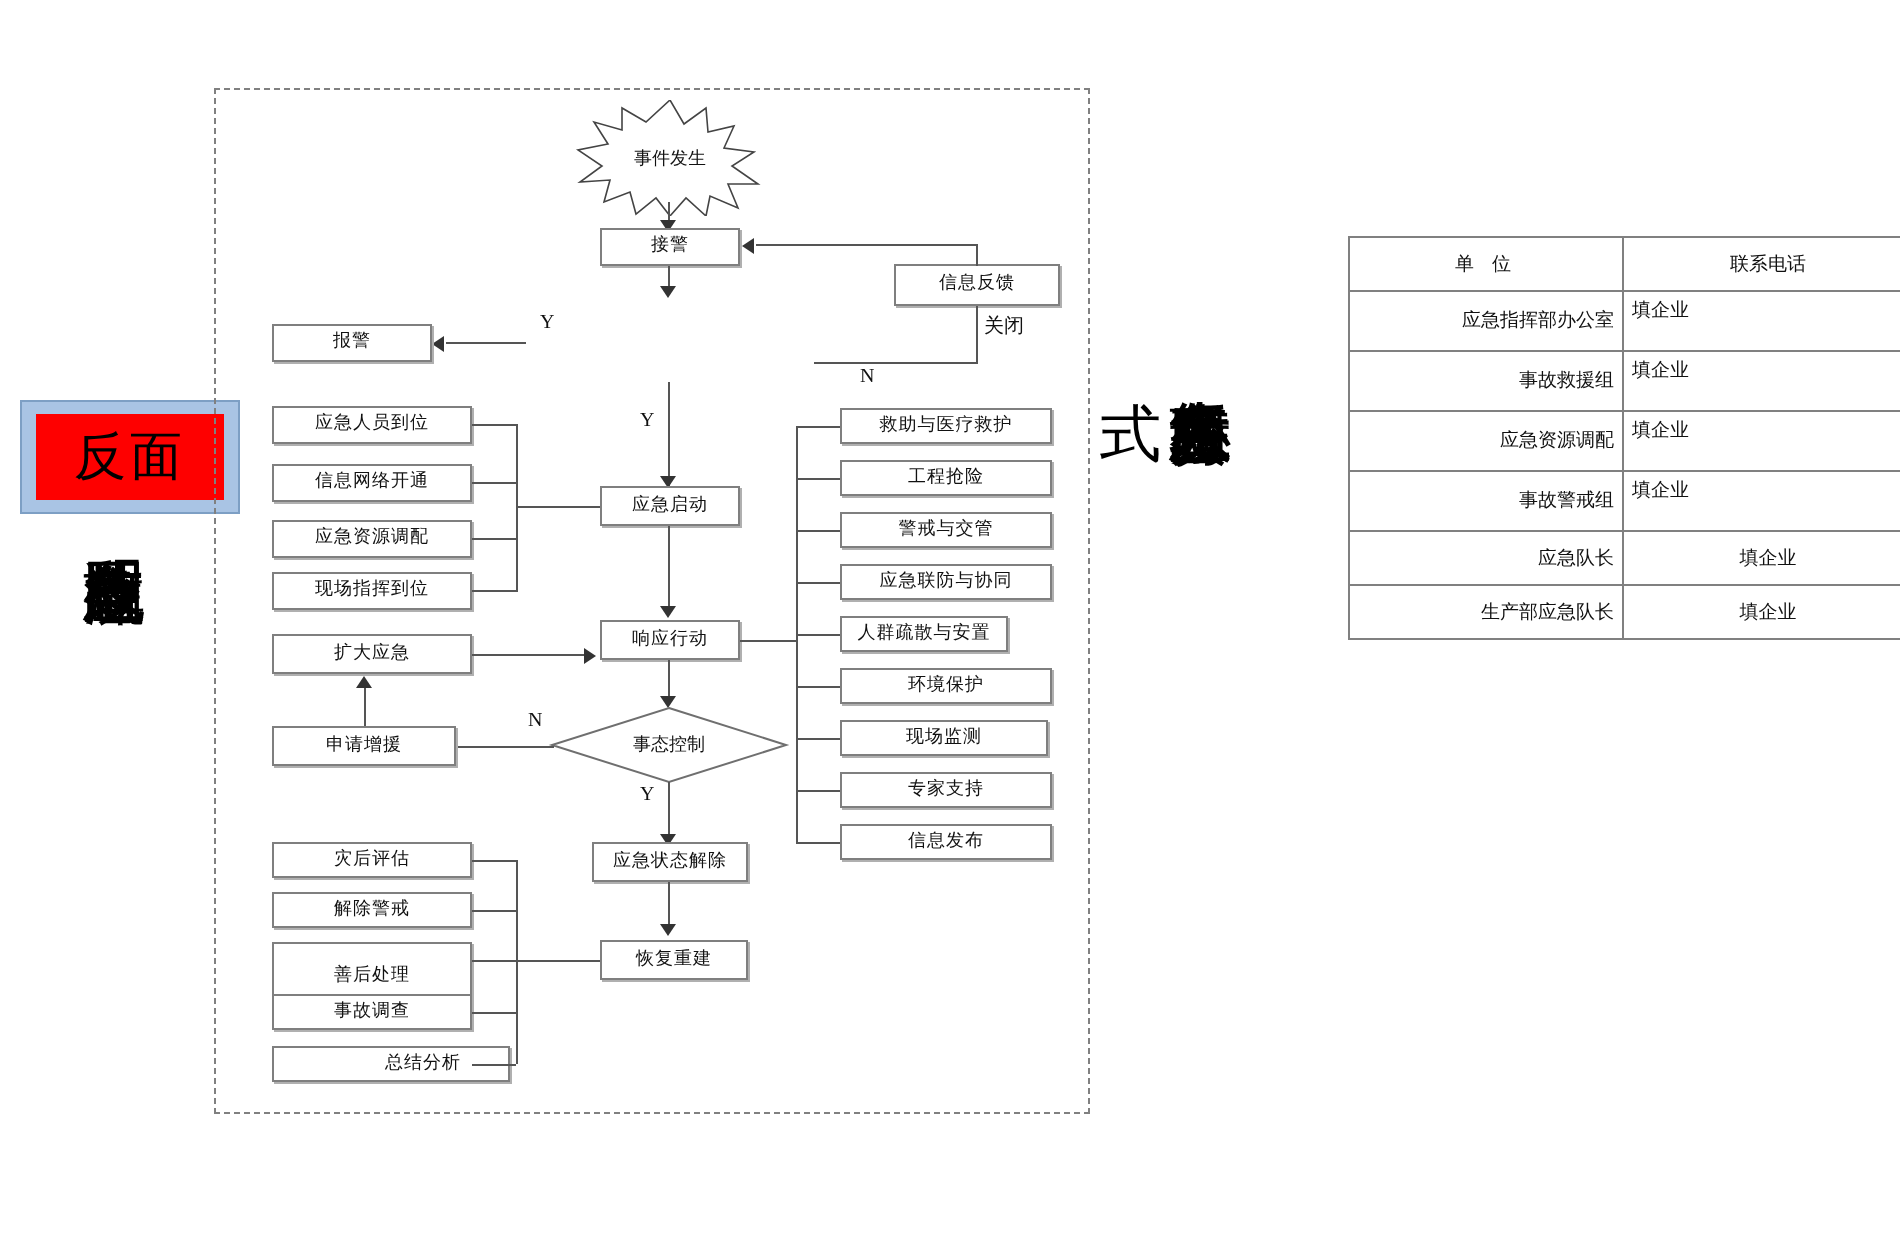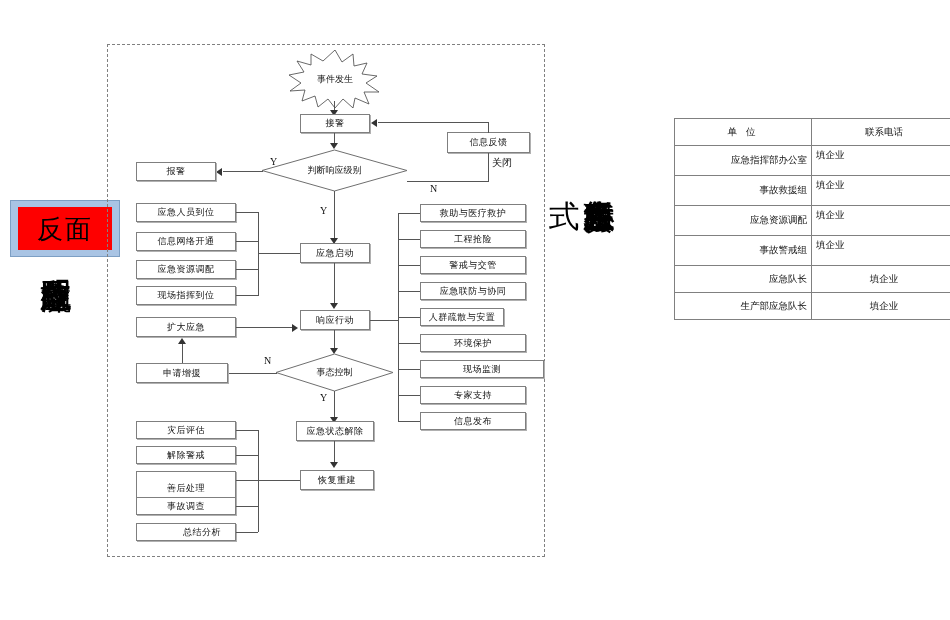--- a/index.html
+++ b/index.html
@@ -136,26 +136,20 @@
   <div class="ln lnv" style="left:488px;top:122px;height:11px;"></div>
   <div class="ln lnh" style="left:378px;top:122px;width:111px;"></div>
   <div class="arw left" style="left:371px;top:119px;"></div>
 
   <div class="ln lnv" style="left:488px;top:153px;height:28px;"></div>
   <div class="elabel cn" style="left:492px;top:156px;">关闭</div>
 
   <div class="ln lnv" style="left:334px;top:133px;height:13px;"></div>
   <div class="arw down" style="left:330px;top:143px;"></div>
 
-  <div class="diamond" style="left:262px;top:150px;width:145px;height:41px;">
-    <svg width="145" height="41" viewBox="0 0 145 41">
-      <polygon points="72.5,0 145,20.5 72.5,41 0,20.5" fill="#ffffff" stroke="#6f6f6f" stroke-width="1"></polygon>
-    </svg>
-    <div class="dlabel">判断响应级别</div>
-  </div>
 
   <div class="ln lnh" style="left:223px;top:171px;width:40px;"></div>
   <div class="arw left" style="left:216px;top:168px;"></div>
   <div class="elabel" style="left:270px;top:156px;">Y</div>
 
   <div class="ln lnh" style="left:407px;top:181px;width:82px;"></div>
   <div class="elabel" style="left:430px;top:183px;">N</div>
 
   <div class="ln lnv" style="left:334px;top:191px;height:52px;"></div>
   <div class="arw down" style="left:330px;top:238px;"></div>
@@ -237,21 +231,21 @@
   </div>
   <div class="fbox shadow" style="left:420px;top:282px;width:106px;height:18px;">
     <span>应急联防与协同</span>
   </div>
   <div class="fbox shadow" style="left:420px;top:308px;width:84px;height:18px;">
     <span>人群疏散与安置</span>
   </div>
   <div class="fbox shadow" style="left:420px;top:334px;width:106px;height:18px;">
     <span>环境保护</span>
   </div>
-  <div class="fbox shadow" style="left:420px;top:360px;width:124px;height:18px;">
+  <div class="fbox shadow" style="left:420px;top:360px;width:104px;height:18px;">
     <span>现场监测</span>
   </div>
   <div class="fbox shadow" style="left:420px;top:386px;width:106px;height:18px;">
     <span>专家支持</span>
   </div>
   <div class="fbox shadow" style="left:420px;top:412px;width:106px;height:18px;">
     <span>信息发布</span>
   </div>
 
   <div class="ln lnv" style="left:398px;top:213px;height:208px;"></div>
@@ -281,21 +275,21 @@
   </div>
   <div class="fbox shadow" style="left:136px;top:446px;width:100px;height:18px;">
     <span>解除警戒</span>
   </div>
   <div class="fbox shadow" style="left:136px;top:471px;width:100px;height:34px;">
     <span>善后处理</span>
   </div>
   <div class="fbox shadow" style="left:136px;top:497px;width:100px;height:18px;">
     <span>事故调查</span>
   </div>
-  <div class="fbox shadow" style="left:136px;top:523px;width:100px;height:18px;padding-left:32px;">
+  <div class="fbox shadow" style="left:136px;top:523px;width:119px;height:18px;padding-left:32px;">
     <span>总结分析</span>
   </div>
 
   <div class="ln lnv" style="left:258px;top:430px;height:102px;"></div>
   <div class="ln lnh" style="left:236px;top:430px;width:22px;"></div>
   <div class="ln lnh" style="left:236px;top:455px;width:22px;"></div>
   <div class="ln lnh" style="left:236px;top:480px;width:22px;"></div>
   <div class="ln lnh" style="left:236px;top:506px;width:22px;"></div>
   <div class="ln lnh" style="left:236px;top:532px;width:22px;"></div>
   <div class="ln lnh" style="left:258px;top:480px;width:42px;"></div>

